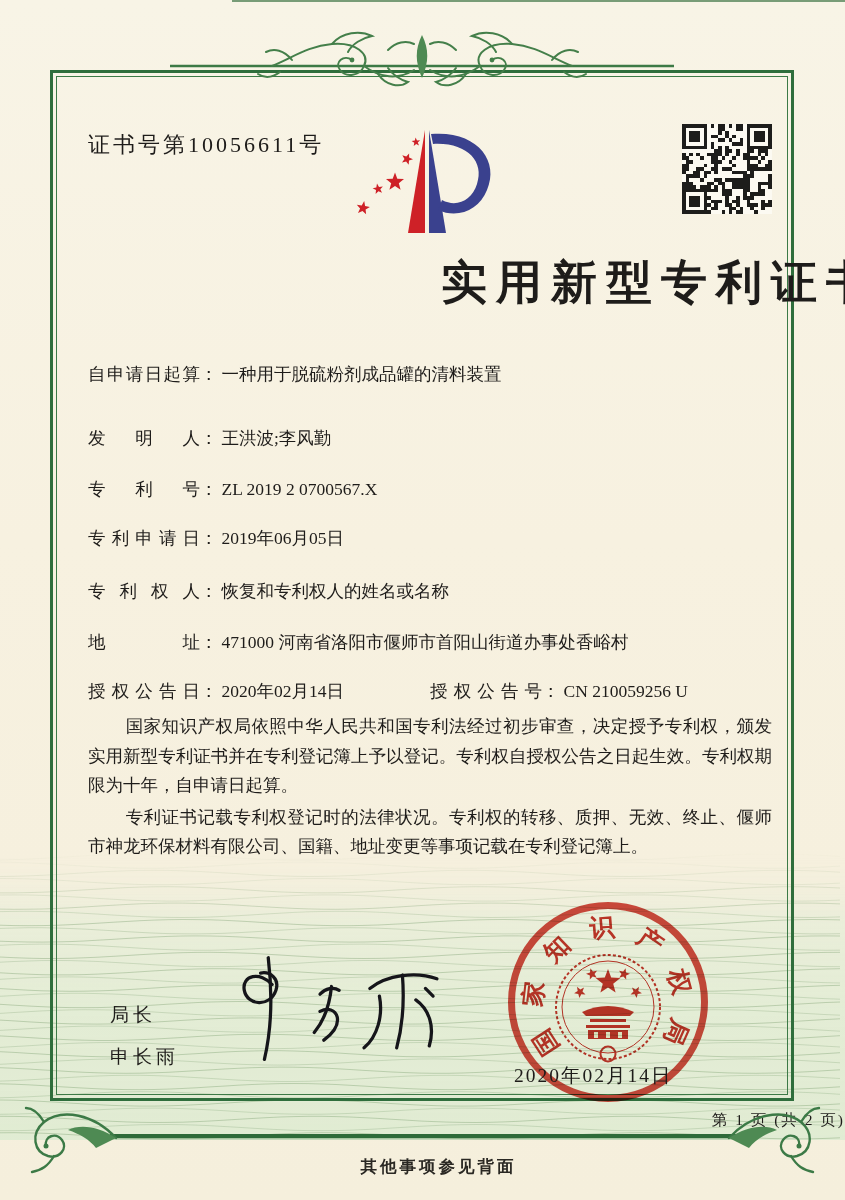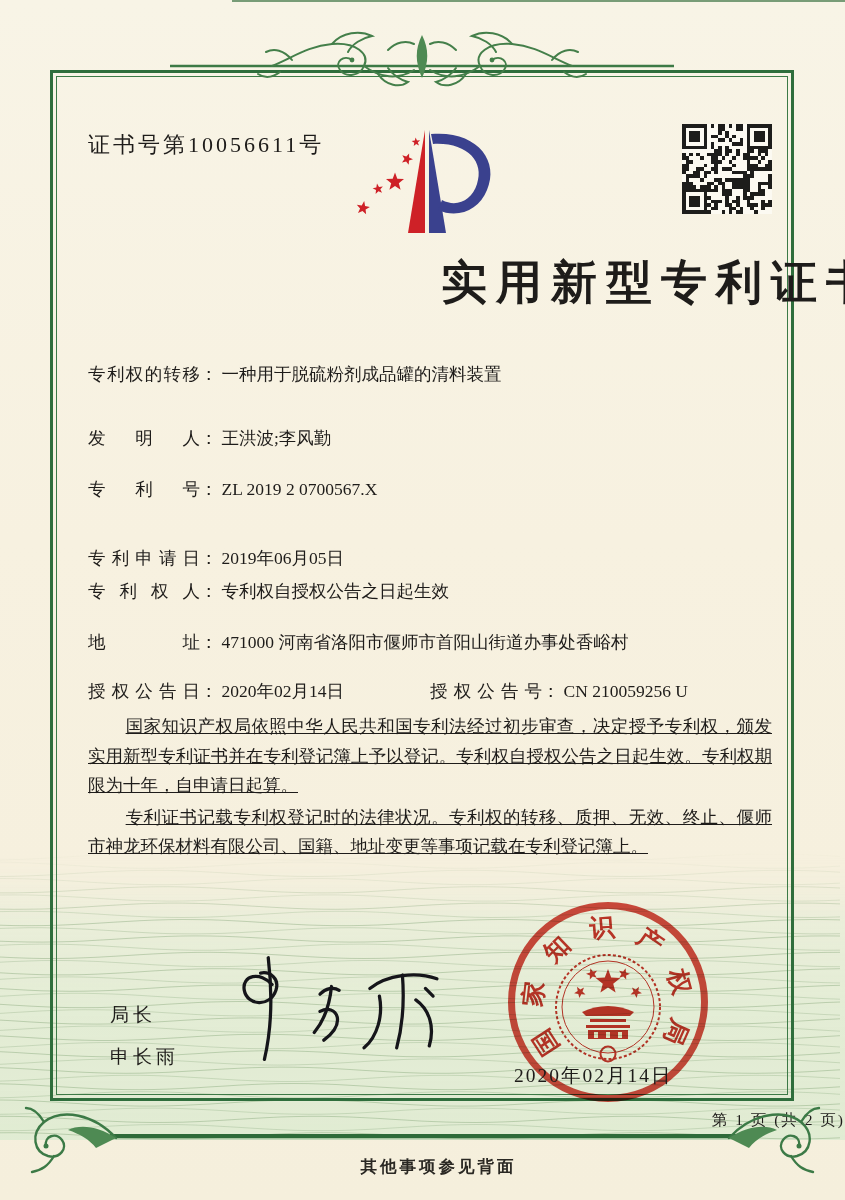--- a/index.html
+++ b/index.html
@@ -20,21 +20,21 @@
   .qr{position:absolute;left:682px;top:124px;z-index:2;}
   .title{position:absolute;left:0;top:252px;width:845px;text-align:right;font-size:46px;font-weight:700;
          letter-spacing:9px;z-index:2;padding-left:36px;}
   .fields{position:absolute;left:88px;top:362px;width:695px;font-size:17.5px;z-index:2;}
   .frow{position:absolute;left:0;white-space:nowrap;}
   .flabel{display:inline-block;width:112px;text-align:justify;text-align-last:justify;vertical-align:bottom;}
   .colon{display:inline-block;margin-right:4px;}
   .pair2{position:absolute;left:342px;top:0;}
   .paras{position:absolute;left:88px;top:712px;width:684px;font-size:17.5px;line-height:29.5px;
          text-align:justify;z-index:2;}
-  .paras p{margin:0;text-indent:2.15em;text-decoration:underline;}
+  .paras p{margin:0;text-indent:2.15em;}
   .paras p + p{margin-top:2px;}
   .signer{position:absolute;left:110px;top:994px;font-size:19px;z-index:2;line-height:42px;letter-spacing:4px;}
   .signature{position:absolute;left:228px;top:952px;z-index:2;}
   .seal{position:absolute;left:508px;top:902px;width:200px;height:200px;z-index:3;mix-blend-mode:multiply;}
   .seal-ring{position:absolute;left:0;top:0;width:186px;height:186px;border:7px solid rgba(207,51,40,.88);
              border-radius:50%;}
   .seal-char{position:absolute;width:28px;height:28px;text-align:center;font-size:25px;font-weight:700;
              color:#c8372c;line-height:28px;}
   .seal-date{position:absolute;left:514px;top:1062px;font-size:19.5px;letter-spacing:2px;z-index:4;}
   .page-info{position:absolute;left:0;top:1110px;width:845px;text-align:right;font-size:15.5px;
@@ -448,33 +448,33 @@
         <rect x="15" y="24" width="1" height="1" fill="#1d1d1b"></rect>
         <rect x="16" y="24" width="1" height="1" fill="#1d1d1b"></rect>
         <rect x="20" y="24" width="1" height="1" fill="#1d1d1b"></rect>
       </g>
   </svg>
 
   <div class="title">实用新型专利证书</div>
 
   <div class="fields">
     <div class="frow" style="top:0">
-      <span class="flabel">专利权的转移</span><span class="colon">：</span><span>一种用于脱硫粉剂成品罐的清料装置</span>
+      <span class="flabel">自申请日起算</span><span class="colon">：</span><span>一种用于脱硫粉剂成品罐的清料装置</span>
     </div>
     <div class="frow" style="top:64px">
       <span class="flabel">发明人</span><span class="colon">：</span><span>王洪波;李风勤</span>
     </div>
     <div class="frow" style="top:115px">
       <span class="flabel">专利号</span><span class="colon">：</span><span>ZL 2019 2 0700567.X</span>
     </div>
-    <div class="frow" style="top:184px">
+    <div class="frow" style="top:164px">
       <span class="flabel">专利申请日</span><span class="colon">：</span><span>2019年06月05日</span>
     </div>
     <div class="frow" style="top:217px">
-      <span class="flabel">专利权人</span><span class="colon">：</span><span>专利权自授权公告之日起生效</span>
+      <span class="flabel">专利权人</span><span class="colon">：</span><span>恢复和专利权人的姓名或名称</span>
     </div>
     <div class="frow" style="top:268px">
       <span class="flabel">地址</span><span class="colon">：</span><span>471000 河南省洛阳市偃师市首阳山街道办事处香峪村</span>
     </div>
     <div class="frow" style="top:317px">
       <span class="flabel">授权公告日</span><span class="colon">：</span><span>2020年02月14日</span>
       <span class="pair2"><span class="flabel">授权公告号</span><span class="colon">：</span><span>CN 210059256 U</span></span>
     </div>
   </div>
 

